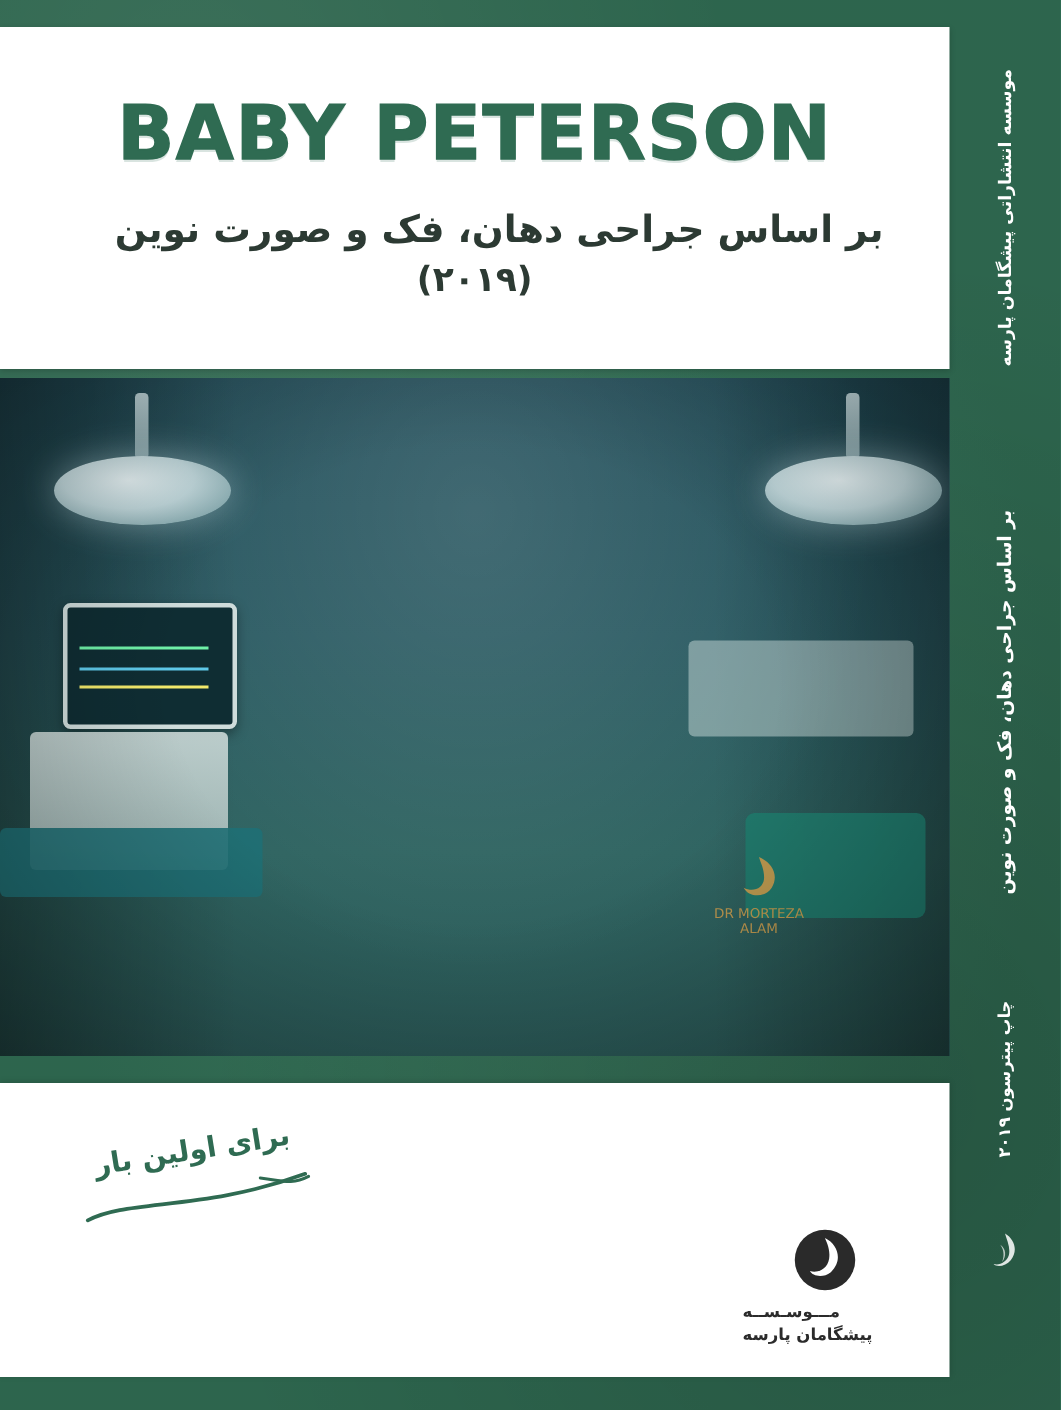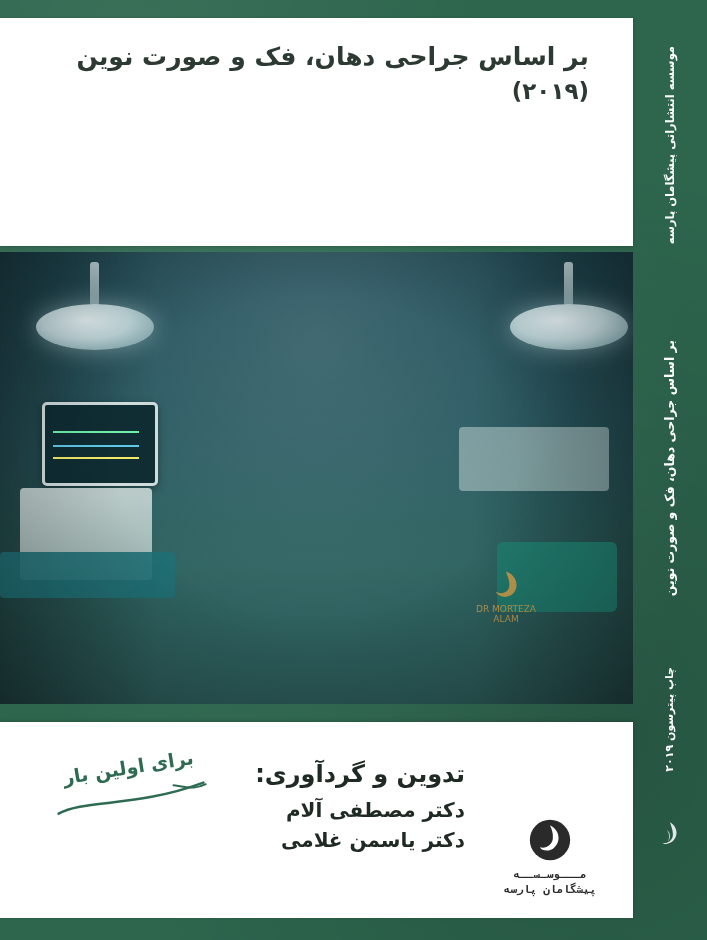--- a/index.html
+++ b/index.html
@@ -109,21 +109,21 @@
     text-align: right;
     direction: rtl;
     font-size: 25px;
     font-weight: 800;
     color: #2c3a33;
     line-height: 1.5;
   }
   .subtitle-year {
     margin: 0;
     padding: 2px 44px 0 44px;
-    text-align: right;
+    text-align: center;
     direction: rtl;
     font-size: 23px;
     font-weight: 800;
     color: #2c3a33;
   }
 
   
   .photo {
     position: absolute;
     top: 252px;
@@ -300,23 +300,22 @@
     margin: 0 0 6px 0;
     font-size: 20px;
     font-weight: 800;
     color: #1f2a24;
   }
   .publisher-block {
     position: absolute;
     bottom: 22px;
     right: 28px;
     width: 110px;
-    text-align: center;
+    text-align: left;
     direction: rtl;
-    font-family: Liberation Mono, monospace;
   }
   .publisher-mark {
     width: 44px;
     height: 44px;
     margin: 0 auto 6px auto;
     display: block;
   }
   .publisher-name {
     font-size: 11px;
     font-weight: 800;
@@ -339,20 +338,21 @@
     <div class="spine-text spine-pub">موسسه انتشاراتی پیشگامان پارسه</div>
     <div class="spine-text spine-title">بر اساس جراحی دهان، فک و صورت نوین</div>
     <div class="spine-text spine-sub">چاپ پیترسون ۲۰۱۹</div>
     <svg class="spine-logo" viewBox="0 0 40 44">
       <path d="M20 2 C30 8, 34 20, 26 30 C21 36, 12 38, 8 34 C14 36, 22 32, 24 25 C26 17, 22 9, 20 2 Z" fill="#ffffff" opacity="0.9"></path>
       <path d="M15 14 C21 18, 22 26, 17 32 C20 24, 18 18, 15 14 Z" fill="#ffffff" opacity="0.7"></path>
     </svg>
   </div>
 
   <div class="title-panel">
+    <h1 class="brand-title">BABY PETERSON</h1>
     <p class="subtitle">بر اساس جراحی دهان، فک و صورت نوین</p>
     <p class="subtitle-year">(۲۰۱۹)</p>
   </div>
 
   <div class="photo">
     <div class="or-bg"></div>
 
     <div class="lamp-stem left"></div>
     <div class="lamp-stem right"></div>
     <div class="lamp-cap left"></div>
@@ -406,25 +406,20 @@
 
   <div class="credits">
     <div class="badge-first">
       <span>برای اولین بار</span>
       <svg class="swash" viewBox="0 0 156 18">
         <path d="M2 12 C30 2, 80 18, 150 4" stroke="#2f6b52" stroke-width="2.5" fill="none" stroke-linecap="round"></path>
         <path d="M120 2 C134 6, 140 10, 152 6" stroke="#2f6b52" stroke-width="2" fill="none" stroke-linecap="round"></path>
       </svg>
     </div>
 
-    <div class="credits-main">
-      <p class="credits-heading">تدوین و گردآوری:</p>
-      <p class="credits-author">دکتر مصطفی آلام</p>
-      <p class="credits-author">دکتر یاسمن غلامی</p>
-    </div>
 
     <div class="publisher-block">
       <svg class="publisher-mark" viewBox="0 0 48 48">
         <circle cx="24" cy="24" r="22" fill="#2a2a2a"></circle>
         <path d="M24 8 C34 13, 37 25, 28 33 C23 37, 15 36, 13 32 C19 34, 26 30, 27 23 C28 16, 25 11, 24 8 Z" fill="#ffffff"></path>
       </svg>
       <div class="publisher-name">مـــوسـســه</div>
       <div class="publisher-sub">پیشگامان پارسه</div>
     </div>
   </div>

